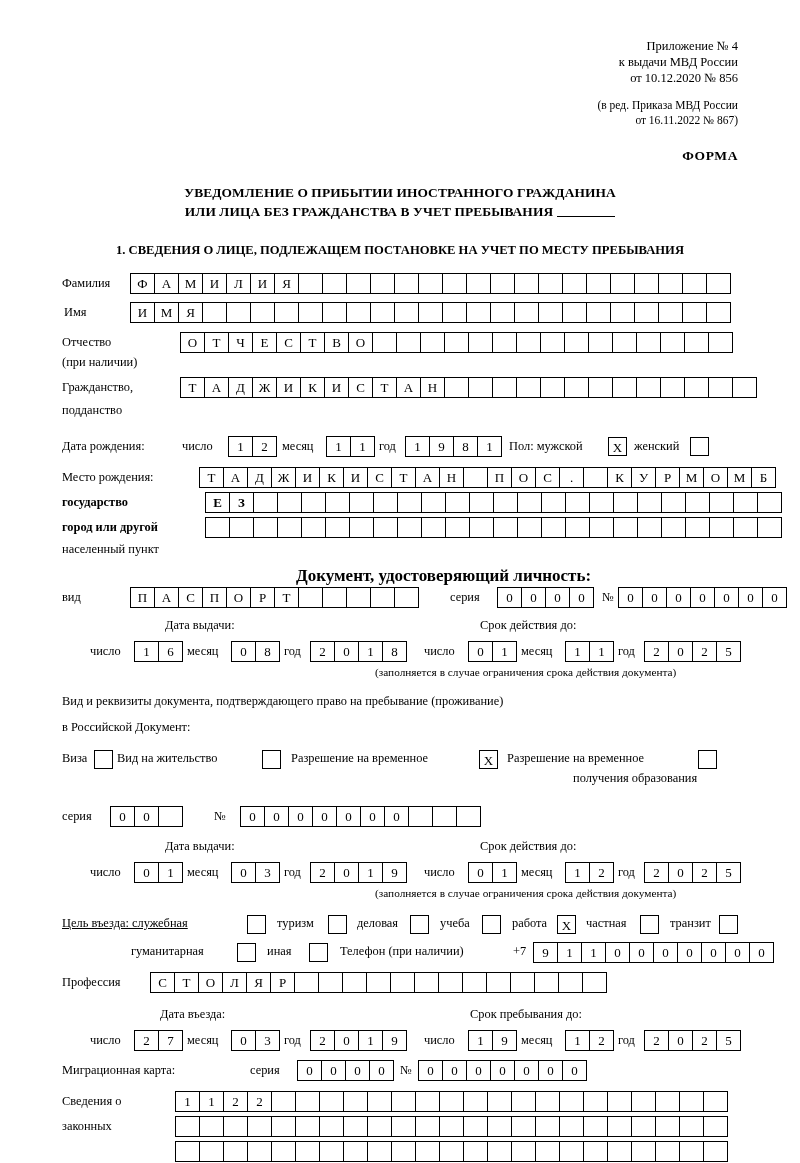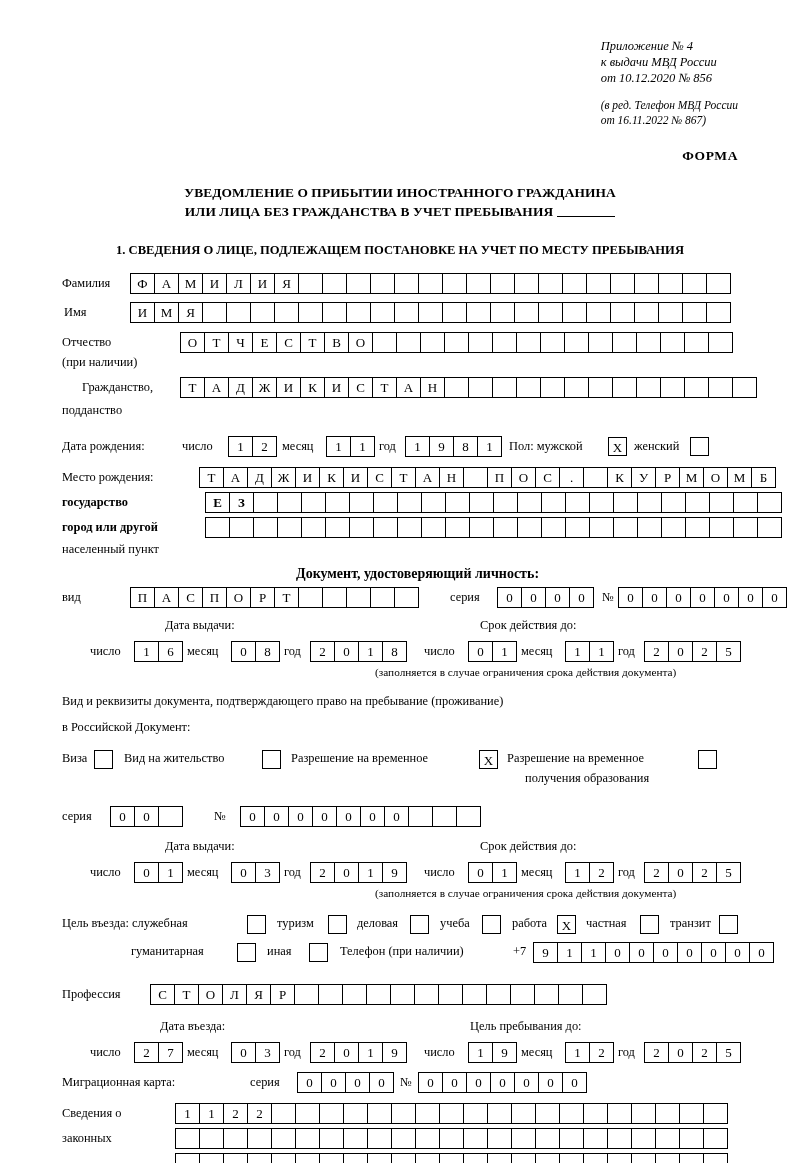--- a/index.html
+++ b/index.html
@@ -7,21 +7,21 @@
     width:800px;min-height:1163px;
     font-family:"Liberation Serif", serif;
     color:#000;
     position:relative;
   }
   .page{width:800px;min-height:1163px;position:relative;padding:0;box-sizing:border-box;}
 
   
   .hdr{
     position:absolute;right:62px;top:38px;
-    font-size:12.5px;line-height:16px;text-align:left;font-style:italic;
+    font-size:12.5px;line-height:16px;text-align:right;
   }
   .hdr .grp2{margin-top:12px;font-size:11.5px;line-height:15px;}
   .forma{
     position:absolute;right:62px;top:148px;
     font-weight:bold;font-size:13.5px;letter-spacing:.6px;
   }
 
   .title{
     position:absolute;left:0;right:0;top:183px;
     text-align:center;font-weight:bold;font-size:13.4px;line-height:19px;
@@ -31,21 +31,21 @@
 
   .section1{
     position:absolute;left:0;right:0;top:243px;
     text-align:center;font-weight:bold;font-size:12.6px;
   }
 
   
   .form{position:absolute;left:0;top:272px;width:800px;}
   .row{position:relative;height:26px;}
   .lbl{font-size:12.4px;white-space:nowrap;}
-  .lbl.b{font-weight:bold;font-size:14px;}
+  .lbl.b{font-weight:bold;font-size:17px;}
 
   
   .cells{display:flex;}
   .c{
     width:25px;height:21px;border:1px solid #000;
     box-sizing:border-box;margin-right:-1px;
     font-family:"Liberation Serif", serif;
     font-size:13px;line-height:20px;text-align:center;
     background:#fff;
   }
@@ -56,21 +56,21 @@
 </head>
 <body>
 
 <div class="page">
 
   <div class="hdr">
     <div>Приложение № 4</div>
     <div>к выдачи МВД России</div>
     <div>от 10.12.2020 № 856</div>
     <div class="grp2">
-      <div>(в ред. Телефон МВД России</div>
+      <div>(в ред. Приказа МВД России</div>
       <div>от 16.11.2022 № 867)</div>
     </div>
   </div>
   <div class="forma">ФОРМА</div>
 
   <div class="title">
     <div>УВЕДОМЛЕНИЕ О ПРИБЫТИИ ИНОСТРАННОГО ГРАЖДАНИНА</div>
     <span>ИЛИ ЛИЦА БЕЗ ГРАЖДАНСТВА В УЧЕТ ПРЕБЫВАНИЯ</span><span class="ul"></span>
   </div>
 
@@ -166,21 +166,21 @@
           <div class="c"></div>
           <div class="c"></div>
           <div class="c"></div>
         </div>
     </div>
     <div class="row" style="height:24px;">
       <div class="abs lbl" style="left:62px;top:0px;">(при наличии)</div>
     </div>
 
     <div class="row" style="height:24px;">
-      <div class="abs lbl" style="left:62px;top:1px;margin-left:20px;">Гражданство,</div>
+      <div class="abs lbl" style="left:62px;top:1px;">Гражданство,</div>
       <div class="abs cells" id="cells-citizenship" style="left:180px;top:-2px;">
           <div class="c">Т</div>
           <div class="c">А</div>
           <div class="c">Д</div>
           <div class="c">Ж</div>
           <div class="c">И</div>
           <div class="c">К</div>
           <div class="c">И</div>
           <div class="c">С</div>
           <div class="c">Т</div>
@@ -412,34 +412,34 @@
     </div>
     <div class="row" style="height:28px;">
       <div class="abs lbl" style="left:62px;top:0px;">в Российской Документ:</div>
     </div>
 
     <div class="row" style="height:23px;">
       <div class="abs lbl" style="left:62px;top:3px;">Виза</div>
       <div class="abs cells" id="cells-visa" style="left:94px;top:2px;">
           <div class="c chk"></div>
         </div>
-      <div class="abs lbl" style="left:124px;top:3px;">Вид на жительство</div>
+      <div class="abs lbl" style="left:117px;top:3px;">Вид на жительство</div>
       <div class="abs cells" id="cells-residence" style="left:262px;top:2px;">
           <div class="c chk"></div>
         </div>
       <div class="abs lbl" style="left:291px;top:3px;">Разрешение на временное</div>
       <div class="abs cells" id="cells-temp" style="left:479px;top:2px;">
           <div class="c chk">X</div>
         </div>
       <div class="abs lbl" style="left:507px;top:3px;">Разрешение на временное</div>
       <div class="abs cells" id="cells-edu" style="left:698px;top:2px;">
           <div class="c chk"></div>
         </div>
     </div>
-    <div class="row" style="height:34px;">
+    <div class="row" style="height:34px;margin-left:48px;">
       <div class="abs lbl" style="left:525px;top:0px;">получения образования</div>
     </div>
 
     <div class="row" style="height:34px;">
       <div class="abs lbl" style="left:62px;top:4px;">серия</div>
       <div class="abs cells" id="cells-stay-series" style="left:110px;top:1px;">
           <div class="c">0</div>
           <div class="c">0</div>
           <div class="c"></div>
         </div>
@@ -496,21 +496,21 @@
           <div class="c">0</div>
           <div class="c">2</div>
           <div class="c">5</div>
         </div>
     </div>
     <div class="row" style="height:26px;">
       <div class="abs small" style="left:375px;top:0px;">(заполняется в случае ограничения срока действия документа)</div>
     </div>
 
     <div class="row" style="height:28px;">
-      <div class="abs lbl" style="left:62px;top:3px;">Цель въезда: служебная</div>
+      <div class="abs lbl" style="left:62px;top:3px;text-decoration:underline;">Цель въезда: служебная</div>
       <div class="abs cells" id="cells-p-service" style="left:247px;top:2px;">
           <div class="c chk"></div>
         </div>
       <div class="abs lbl" style="left:277px;top:3px;">туризм</div>
       <div class="abs cells" id="cells-p-tour" style="left:328px;top:2px;">
           <div class="c chk"></div>
         </div>
       <div class="abs lbl" style="left:357px;top:3px;">деловая</div>
       <div class="abs cells" id="cells-p-bus" style="left:410px;top:2px;">
           <div class="c chk"></div>
@@ -551,21 +551,21 @@
           <div class="c">0</div>
           <div class="c">0</div>
           <div class="c">0</div>
           <div class="c">0</div>
           <div class="c">0</div>
           <div class="c">0</div>
           <div class="c">0</div>
         </div>
     </div>
 
-    <div class="row" style="height:36px;margin-top:12px;">
+    <div class="row" style="height:36px;">
       <div class="abs lbl" style="left:62px;top:4px;">Профессия</div>
       <div class="abs cells" id="cells-profession" style="left:150px;top:1px;">
           <div class="c">С</div>
           <div class="c">Т</div>
           <div class="c">О</div>
           <div class="c">Л</div>
           <div class="c">Я</div>
           <div class="c">Р</div>
           <div class="c"></div>
           <div class="c"></div>
@@ -578,21 +578,21 @@
           <div class="c"></div>
           <div class="c"></div>
           <div class="c"></div>
           <div class="c"></div>
           <div class="c"></div>
         </div>
     </div>
 
     <div class="row" style="height:22px;">
       <div class="abs lbl" style="left:160px;top:0px;">Дата въезда:</div>
-      <div class="abs lbl" style="left:470px;top:0px;">Цель пребывания до:</div>
+      <div class="abs lbl" style="left:470px;top:0px;">Срок пребывания до:</div>
     </div>
     <div class="row" style="height:30px;">
       <div class="abs lbl" style="left:90px;top:4px;">число</div>
       <div class="abs cells" id="cells-entry-day" style="left:134px;top:1px;">
           <div class="c">2</div>
           <div class="c">7</div>
         </div>
       <div class="abs lbl" style="left:187px;top:4px;">месяц</div>
       <div class="abs cells" id="cells-entry-month" style="left:231px;top:1px;">
           <div class="c">0</div>

